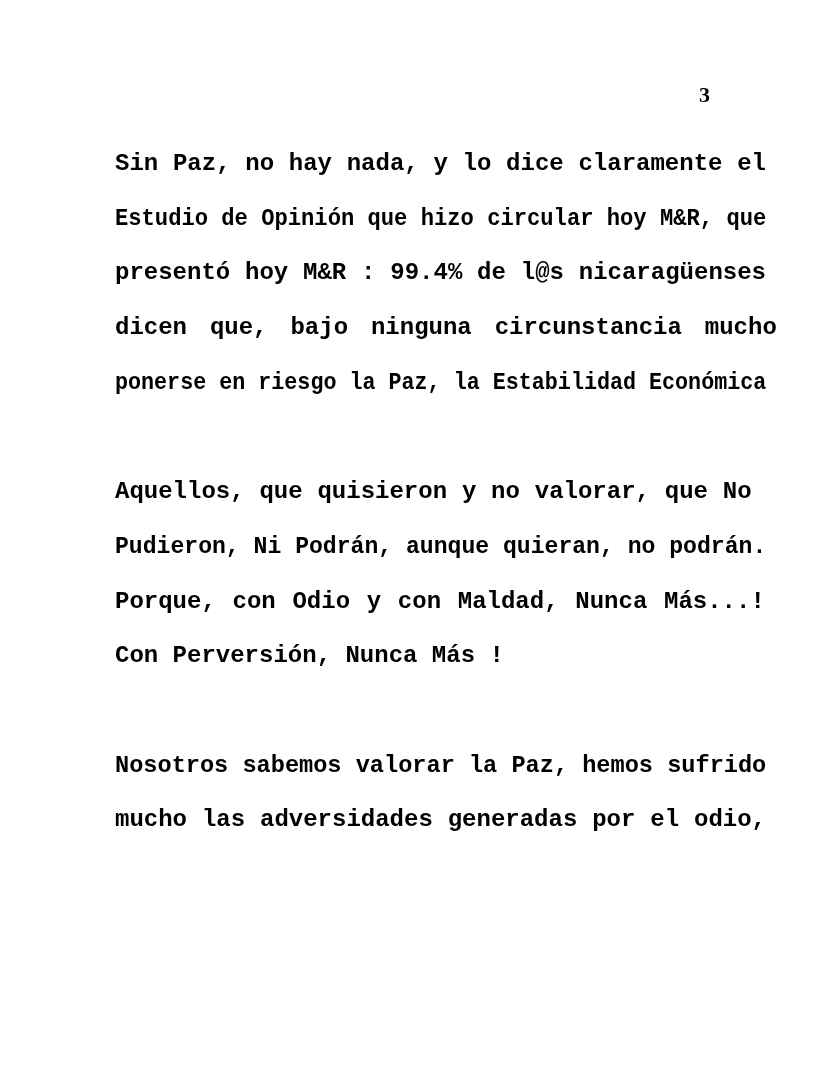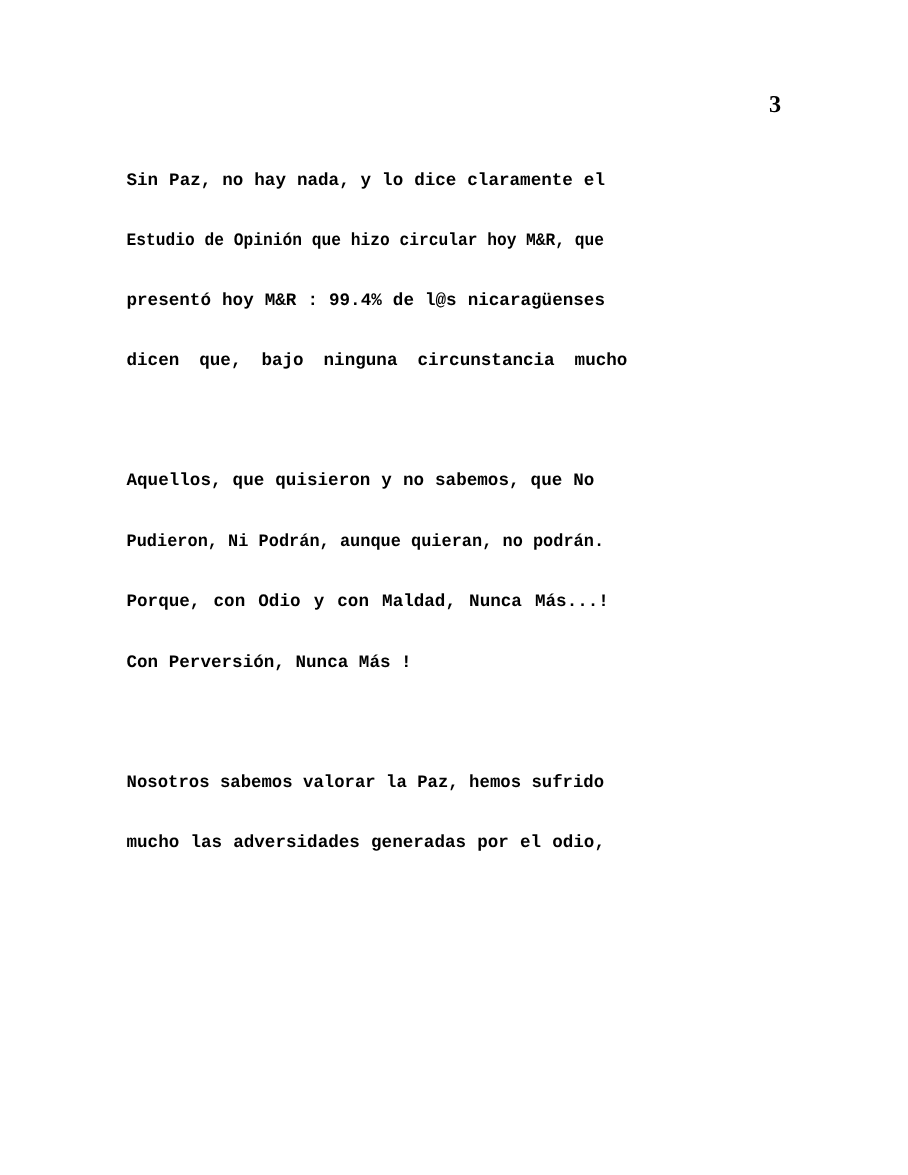--- a/index.html
+++ b/index.html
@@ -25,21 +25,21 @@
     font-weight: bold;
     font-size: 22px;
     line-height: 22px;
     color: #000000;
   }
   .doc {
     position: absolute;
     left: 115px;
     top: 137px;
     width: 597px;
-    font-size: 16px;
+    font-size: 24px;
   }
   .para + .para {
     margin-top: 54.7px;
   }
   .line {
     height: 54.7px;
     line-height: 54.7px;
     white-space: pre;
   }
   .line > span {
@@ -55,24 +55,25 @@
 
   <div class="page-number">3</div>
 
   <div class="doc">
 
     <div class="para">
       <div class="line"><span style="word-spacing: 0.321181px;">Sin Paz, no hay nada, y lo dice claramente el</span></div>
       <div class="line"><span style="transform: scaleX(0.922854);">Estudio de Opinión que hizo circular hoy M&amp;R, que</span></div>
       <div class="line"><span style="word-spacing: 0.412946px;">presentó hoy M&amp;R : 99.4% de l@s nicaragüenses</span></div>
       <div class="line"><span style="word-spacing: 8.5px;">dicen que, bajo ninguna circunstancia mucho</span></div>
+      <div class="line"><span style="transform: scaleX(0.904396);">ponerse en riesgo la Paz, la Estabilidad Económica</span></div>
     </div>
 
     <div class="para">
-      <div class="line"><span style="word-spacing: 0.412946px;">Aquellos, que quisieron y no sabemos, que No</span></div>
+      <div class="line"><span style="word-spacing: 0.412946px;">Aquellos, que quisieron y no valorar, que No</span></div>
       <div class="line"><span style="transform: scaleX(0.962103);">Pudieron, Ni Podrán, aunque quieran, no podrán.</span></div>
       <div class="line"><span style="word-spacing: 2.29911px;">Porque, con Odio y con Maldad, Nunca Más...!</span></div>
       <div class="line"><span>Con Perversión, Nunca Más !</span></div>
     </div>
 
     <div class="para">
       <div class="line"><span style="transform: scaleX(0.983019);">Nosotros sabemos valorar la Paz, hemos sufrido</span></div>
       <div class="line"><span style="word-spacing: 0.481771px; text-align: center;">mucho las adversidades generadas por el odio,</span></div>
     </div>
 

